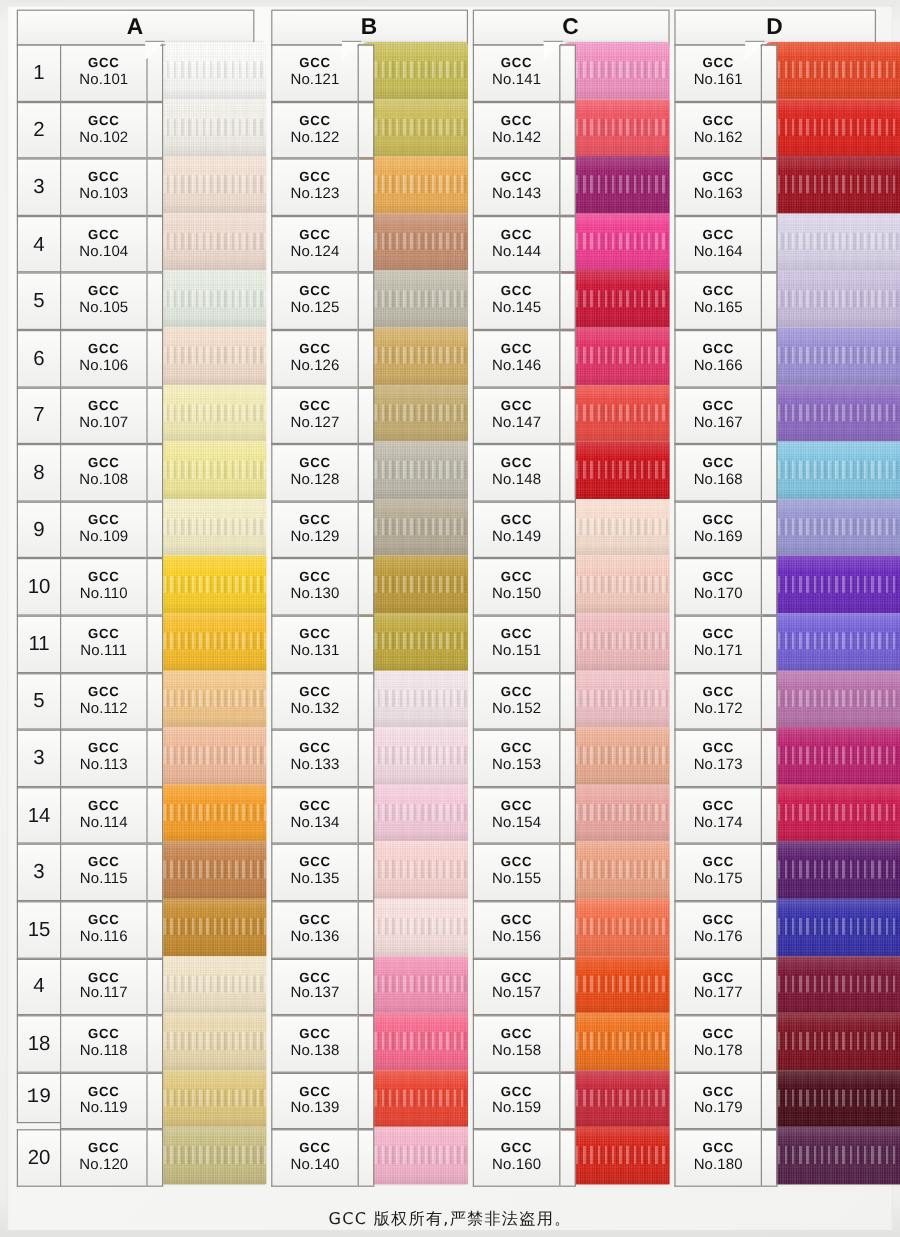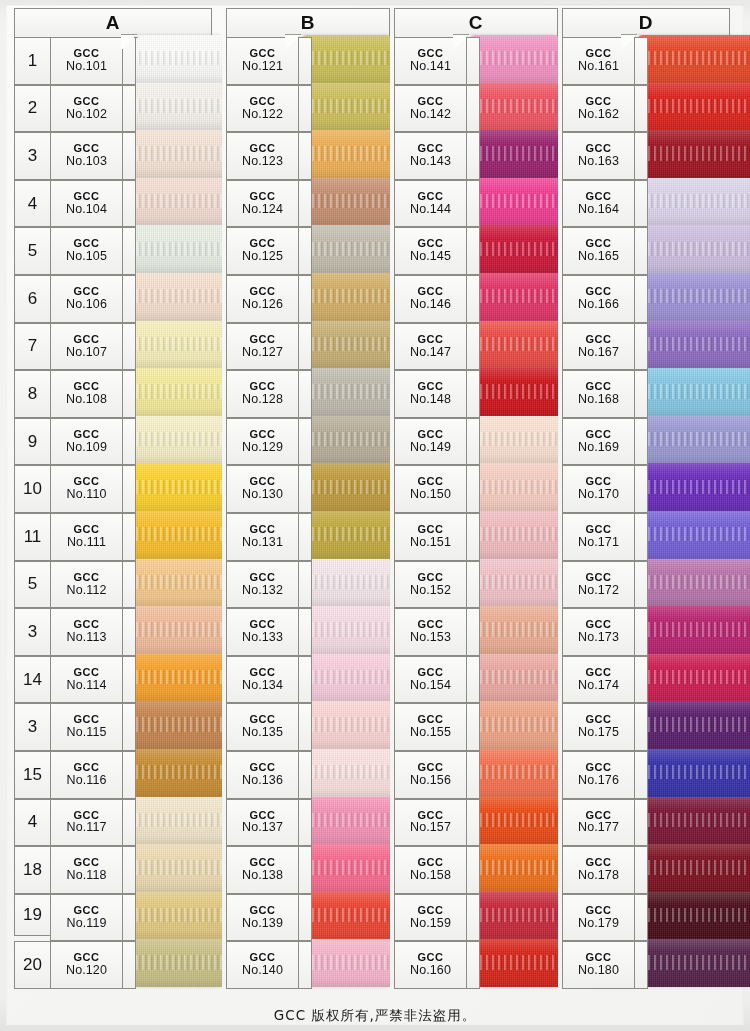--- a/index.html
+++ b/index.html
@@ -345,21 +345,21 @@
           </div>
           <div class="row" style="height: 47.6px;">
             <div class="num-cell" style="height: 47.6px;">18</div>
             <div class="lbl-cell" style="height: 47.6px;">
               <span class="gcc">GCC</span>
               <span class="no">No.118</span>
             </div>
             <div class="pad-cell" style="height: 47.6px;"></div>
           </div>
           <div class="row" style="height: 47.6px;">
-            <div class="num-cell" style="height: 42px;">19</div>
+            <div class="num-cell" style="height: 42px; font-family: Liberation Mono, monospace;">19</div>
             <div class="lbl-cell" style="height: 47.6px;">
               <span class="gcc">GCC</span>
               <span class="no">No.119</span>
             </div>
             <div class="pad-cell" style="height: 47.6px;"></div>
           </div>
           <div class="row" style="height: 47.6px; justify-content: center;">
             <div class="num-cell" style="height: 47.6px;">20</div>
             <div class="lbl-cell" style="height: 47.6px;">
               <span class="gcc">GCC</span>

